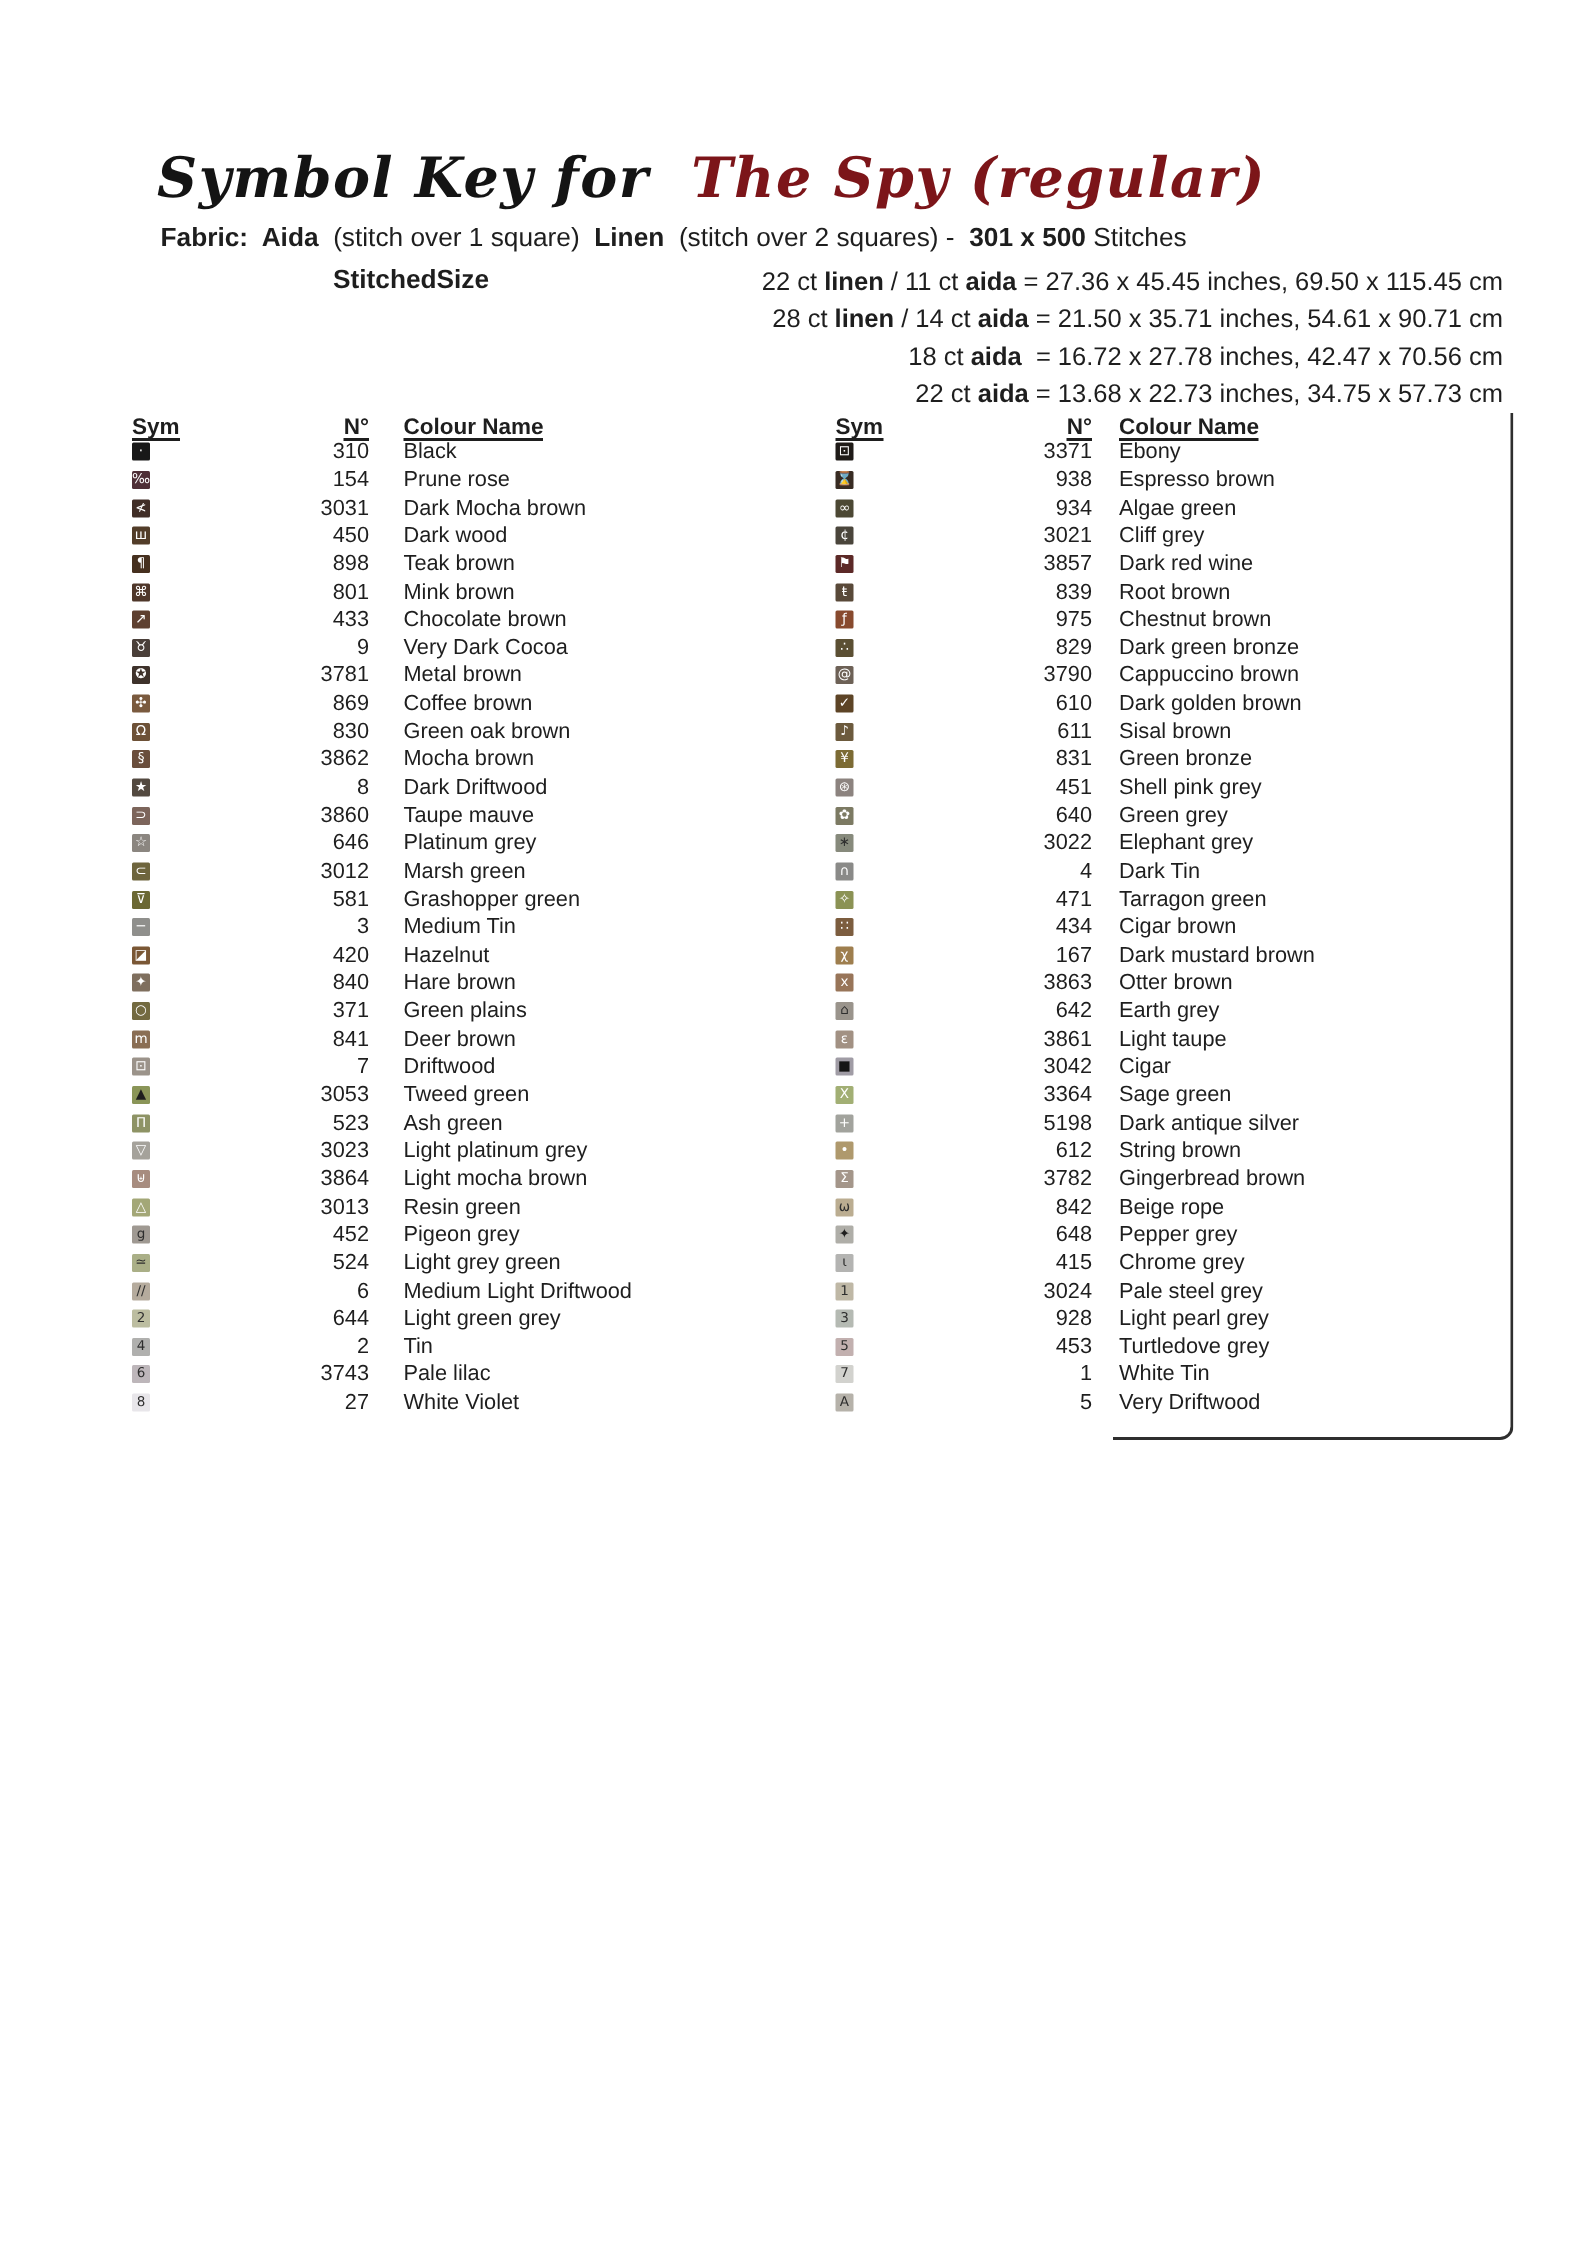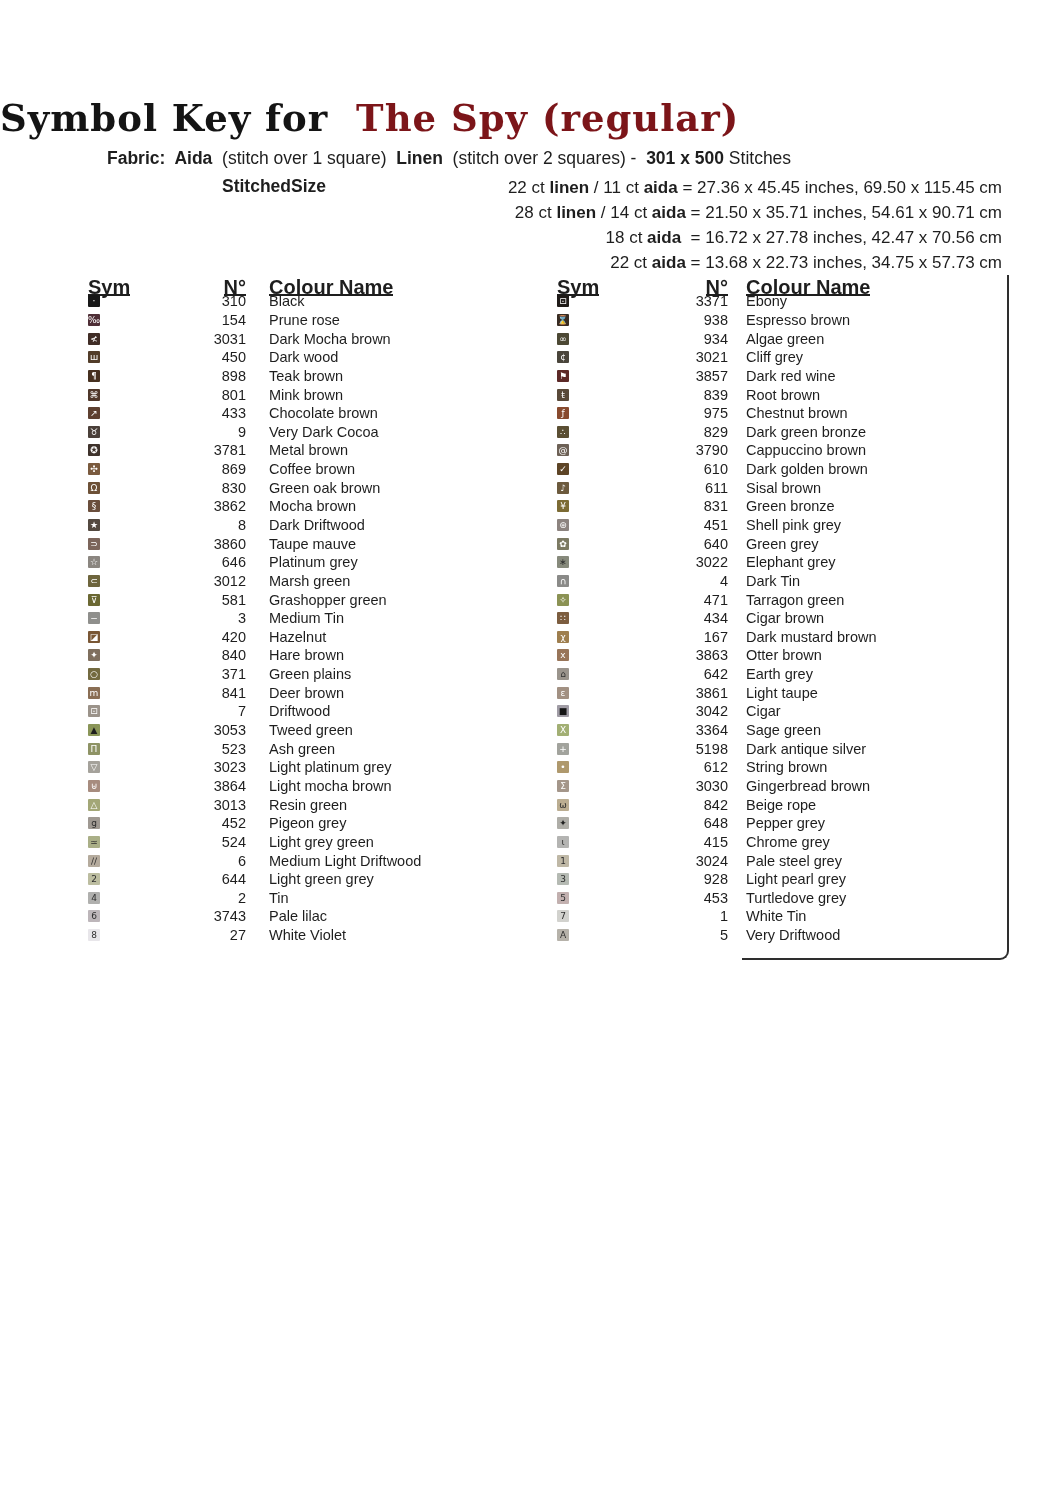--- a/index.html
+++ b/index.html
@@ -4,40 +4,40 @@
 <style>
   html,body{margin:0;padding:0;}
   body{
     width:1060px;height:1500px;background:#ffffff;position:relative;
     font-family:"Liberation Sans", sans-serif;color:#1e1e1e;
     -webkit-font-smoothing:antialiased;
   }
   .abs{position:absolute;}
   
   .title{
-    top:96px;left:0;width:844px;text-align:left;
-    font-family:"DejaVu Serif", serif;font-weight:bold;
+    top:96px;left:0;width:844px;text-align:right;
+    font-family:"DejaVu Serif", serif;font-style:italic;font-weight:bold;
     font-size:37px;letter-spacing:1px;white-space:nowrap;
   }
   .title .t-name{margin-left:14px;}
   
   .fabric{top:148px;left:107px;font-size:17.5px;white-space:pre-wrap;}
   .fabric b, .sizes b, .ss-label{font-weight:bold;}
   
   .ss-label{top:176px;left:222px;font-size:17.5px;}
   .sizes{
     top:175px;left:350px;width:652px;text-align:right;
     font-size:17px;line-height:25px;white-space:pre-wrap;
   }
   .sizes .size-line{height:25px;}
   
   .key-table{top:276px;}
   .key-table.left{left:88px;width:412px;}
   .key-table.right{left:557px;width:450px;}
-  .hdr-row{display:flex;height:16px;font-size:20px;font-weight:bold;align-items:flex-start;}
+  .hdr-row{display:flex;height:16px;font-size:15px;font-weight:bold;align-items:flex-start;}
   .hdr-row .u{border-bottom:2px solid #1e1e1e;line-height:14px;display:inline-block;}
   .rows{margin-top:0px;}
   .key-row{display:flex;align-items:center;height:18.65px;font-size:14.5px;}
   .cell-sym{width:14px;display:flex;align-items:center;}
   .sym-box{
     width:12px;height:12px;border-radius:1px;display:flex;align-items:center;justify-content:center;
     font-family:"DejaVu Sans", sans-serif;font-size:9px;line-height:12px;overflow:hidden;
   }
   .key-table.left  .cell-num{width:144px;text-align:right;}
   .key-table.right .cell-num{width:157px;text-align:right;}
@@ -505,21 +505,21 @@
         <span class="cell-sym">
           <span class="sym-box" style="background: rgb(175, 153, 109); color: rgb(255, 255, 255);">•</span>
         </span>
         <span class="cell-num">612</span>
         <span class="cell-name">String brown</span>
       </div>
       <div class="key-row">
         <span class="cell-sym">
           <span class="sym-box" style="background: rgb(164, 150, 138); color: rgb(255, 255, 255);">Σ</span>
         </span>
-        <span class="cell-num">3030</span>
+        <span class="cell-num">3782</span>
         <span class="cell-name">Gingerbread brown</span>
       </div>
       <div class="key-row">
         <span class="cell-sym">
           <span class="sym-box" style="background: rgb(187, 173, 145); color: rgb(46, 46, 46);">ω</span>
         </span>
         <span class="cell-num">842</span>
         <span class="cell-name">Beige rope</span>
       </div>
       <div class="key-row">

